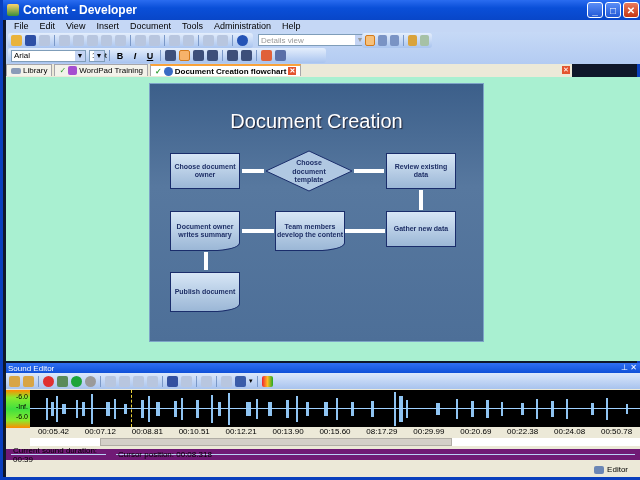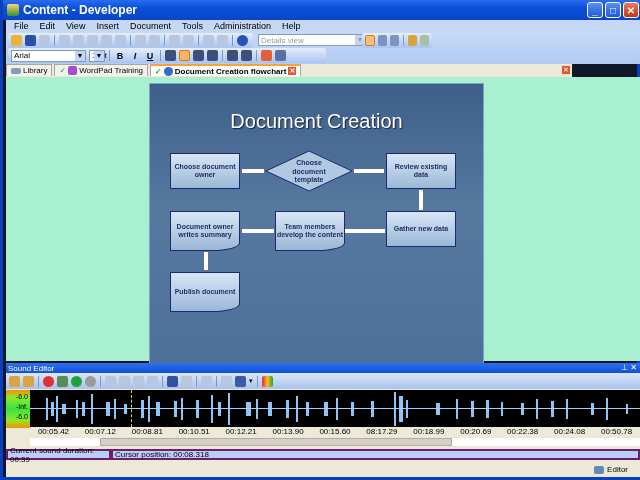--- a/index.html
+++ b/index.html
@@ -17,40 +17,40 @@
 .ic{width:11px;height:11px;display:inline-block;border-radius:2px}
 .sep{width:1px;height:11px;background:#7a98c8;margin:0 1px}
 .combo{height:12px;border:1px solid #7f9db9;background:#fff;font-size:8px;display:flex;align-items:center;padding-left:2px;position:relative}
 .combo .arr{position:absolute;right:0;top:0;width:10px;height:10px;background:#c3d3f3;font-size:7px;text-align:center;line-height:10px}
 .fmt{font-weight:bold;font-size:9px;width:12px;text-align:center}
 .tabs{position:absolute;left:3px;top:64px;width:566px;height:13px;background:#ece9d8;display:flex;font-size:8px}
 .tab{height:12px;padding:0 4px;border:1px solid #a7a6aa;border-bottom:none;background:#f3f2ea;margin-right:2px;display:flex;align-items:center;gap:2px}
 .tab.active{background:#fff;font-weight:bold;border-top:2px solid #f9a23a}
 .tabclose{width:8px;height:8px;background:#e3542f;color:#fff;font-size:7px;line-height:8px;text-align:center}
 .content{position:absolute;left:3px;top:77px;width:634px;height:284px;background:#a9f0d1}
-.slide{position:absolute;left:147px;top:84px;width:333px;height:305px;background:linear-gradient(#3c5f8a,#57789f 40%,#4d6f98);box-shadow:0 0 0 1px #7da4c7}
+.slide{position:absolute;left:147px;top:84px;width:333px;height:257px;background:linear-gradient(#3c5f8a,#57789f 40%,#4d6f98);box-shadow:0 0 0 1px #7da4c7}
 .slide-title{position:absolute;left:0;top:26px;width:100%;text-align:center;color:#fff;font-size:20px;text-shadow:1px 1px 1px #223}
 .node{position:absolute;background:linear-gradient(#d7e6f6,#9bb7d6);border:1px solid #1a2d6b;color:#1e2f66;font-size:7px;font-weight:bold;display:flex;align-items:center;justify-content:center;text-align:center;line-height:1.2}
 .node.doc{border-radius:0 0 40% 0 / 0 0 20% 0}
 .arrow-h{position:absolute;height:4px;background:#fff}
 .arrow-v{position:absolute;width:4px;background:#fff}
 .sound{position:absolute;left:3px;top:363px;width:634px;height:100px;background:#ece9d8}
 .sound-title{height:10px;background:linear-gradient(#2f6ff2,#0f50d8);color:#fff;font-size:8px;padding-left:2px;display:flex;align-items:center;position:relative}
 .sound-title .pin{position:absolute;right:3px;top:0;font-size:8px}
 .sound-tb{height:16px;background:linear-gradient(#dce8fb,#a8c3ee);display:flex;align-items:center;gap:3px;padding-left:3px}
 .wave-area{position:absolute;left:0;top:27px;width:634px;height:37px;background:#000}
 .meter{position:absolute;left:0;top:27px;width:24px;height:38px;background:linear-gradient(#ff8a00,#8aeb2d 20%,#3fe03f 50%,#8aeb2d 80%,#ff8a00);font-size:7px;color:#000;text-align:right;padding-right:2px;line-height:10px;padding-top:2px}
 .waveline{position:absolute;left:24px;top:45px;width:610px;height:1px;background:#9fd1ff}
 .cursor{position:absolute;left:125px;top:27px;width:1px;height:37px;border-left:1px dashed #e9d13a}
 .timeline{position:absolute;left:24px;top:64px;width:610px;height:11px;font-size:8px;display:flex;background:#ece9d8}
 .timeline span{width:56.4px;text-align:center}
 .scroll{position:absolute;left:24px;top:75px;width:610px;height:8px;background:#fff}
 .scroll .thumb{position:absolute;left:70px;width:352px;height:8px;background:#d4d0c8;border:1px solid #b0ada5}
 .status{position:absolute;left:3px;top:449px;width:634px;height:11px;display:flex;font-size:8px}
-.status div{border:2px solid #701a75;background:#b9cff4;padding-left:2px;display:flex;align-items:center}
+.status div{border:5px solid #701a75;background:#b9cff4;padding-left:2px;display:flex;align-items:center}
 .bottom{position:absolute;left:3px;top:462px;width:634px;height:15px;background:#ece9d8;font-size:8px}
 .online{position:absolute;right:12px;top:3px;display:flex;align-items:center;gap:3px}
 </style>
 </head>
 <body>
 
 <div class="win">
   <div class="titlebar">
     <span class="appicon"></span>
     <span>Content - Developer</span>
@@ -264,21 +264,21 @@
     </div>
     <div class="timeline">
       <span>00:05.42</span>
       <span>00:07.12</span>
       <span>00:08.81</span>
       <span>00:10.51</span>
       <span>00:12.21</span>
       <span>00:13.90</span>
       <span>00:15.60</span>
       <span>08:17.29</span>
-      <span>00:18.99</span>
+      <span>00:29.99</span>
       <span>00:20.69</span>
       <span>00:22.38</span>
       <span>00:24.08</span>
       <span>00:50.78</span>
     </div>
     <div class="scroll">
         <div class="thumb"></div>
       </div>
   </div>
 

